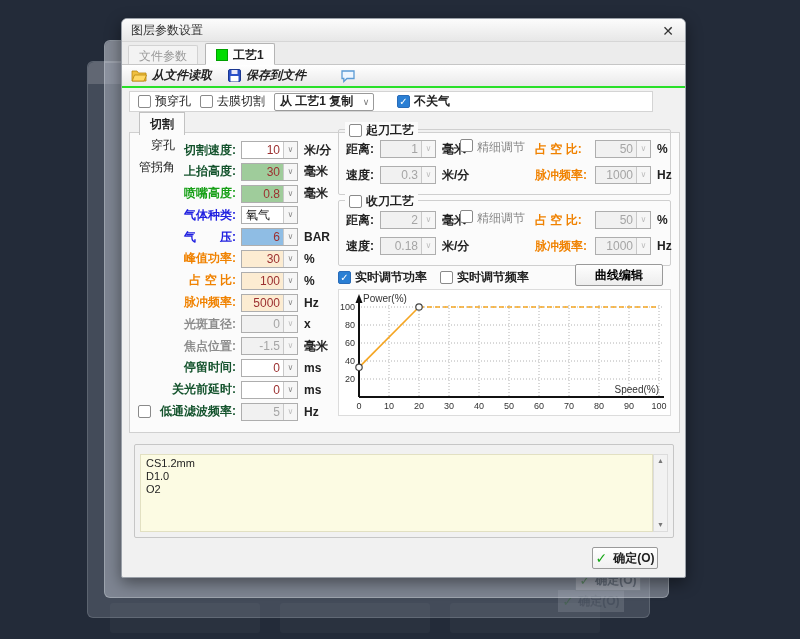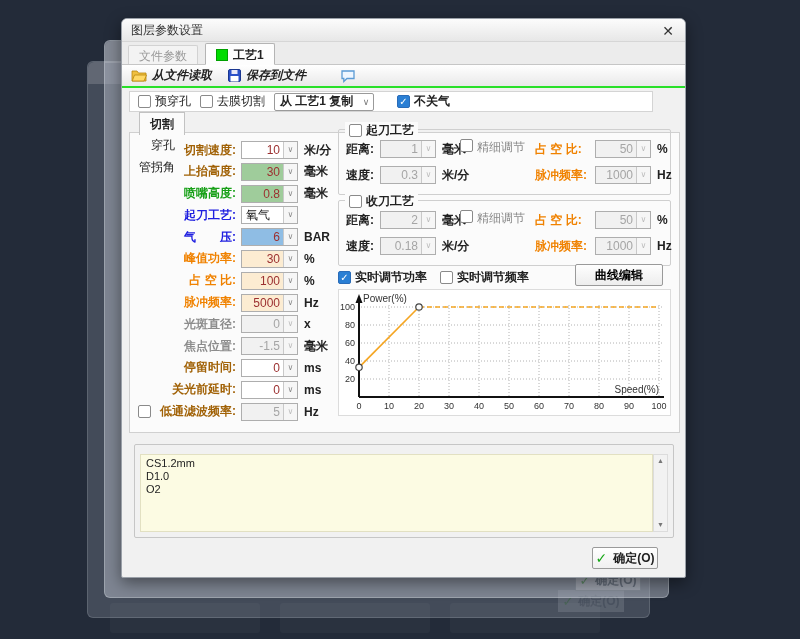--- a/index.html
+++ b/index.html
@@ -43,21 +43,21 @@
   .inner-tabs { position:absolute; left:7px; top:92px; height:22px; display:flex; align-items:flex-end; z-index:3;flex-direction:column; }
   .itab { padding:3px 10px 2px; color:#222; }
   .itab.active { background:#fbfbfb; border:1px solid #c2c2c2; border-bottom:none; font-weight:bold; position:relative; bottom:-1px; }
   .page { position:absolute; left:7px; top:113px; width:551px; height:301px; background:#fbfbfb; border:1px solid #d0d0d0; }
 
   
   .params { position:absolute; left:12px; top:121px; display:flex; flex-direction:column; gap:1.8px; }
   .prow { height:20px; display:flex; align-items:center; }
   .plabel { width:102px; text-align:right; font-weight:bold; margin-right:5px; white-space:nowrap; }
   .plabel.with-cb { display:flex; align-items:center; justify-content:flex-end; gap:9px; }
-  .c-dark{color:#a16207}.c-green{color:#18a018}.c-blue{color:#2020e0}.c-orange{color:#f08200}.c-gray{color:#8c8c8c}
+  .c-dark{color:#14532d}.c-green{color:#18a018}.c-blue{color:#2020e0}.c-orange{color:#f08200}.c-gray{color:#8c8c8c}
   .spin { width:57px; height:18px; border:1px solid #aeaeae; background:#fff; display:flex; flex:none; }
   .spin .val { flex:1; text-align:right; padding-right:3px; line-height:16px; color:#9c3030; overflow:hidden; }
   .spin .chev { width:14px; border-left:1px solid #c9c9c9; background:#f6f6f6; color:#8a8a8a; font-size:8px; text-align:center; line-height:16px; flex:none; }
   .spin.green .val{background:#9fcc9b}.spin.blue .val{background:#8fbde4}.spin.peach .val{background:#fcecd2}
   .spin.dis .val{background:#f1f1f1;color:#a5a5a5}.spin.dis .chev{color:#bdbdbd}
   .spin.selstyle .val{text-align:left;padding-left:4px;color:#222;font-weight:normal}
   .unit { margin-left:6px; font-weight:bold; white-space:nowrap; }
 
   
   .group { position:absolute; left:216px; width:333px; height:66px; border:1px solid #cfcfcf; border-radius:2px; }
@@ -194,21 +194,21 @@
     </div>
     <div class="prow">
       <span class="plabel c-green">喷嘴高度:</span>
       <span class="spin green">
           <span class="val">0.8</span>
           <span class="chev">∨</span>
         </span>
       <span class="unit">毫米</span>
     </div>
     <div class="prow">
-      <span class="plabel c-blue">起刀工艺:</span>
+      <span class="plabel c-blue">气体种类:</span>
       <span class="spin selstyle">
           <span class="val">氧气</span>
           <span class="chev">∨</span>
         </span>
       <span class="unit"></span>
     </div>
     <div class="prow">
       <span class="plabel c-blue">气　　压:</span>
       <span class="spin blue">
           <span class="val">6</span>

